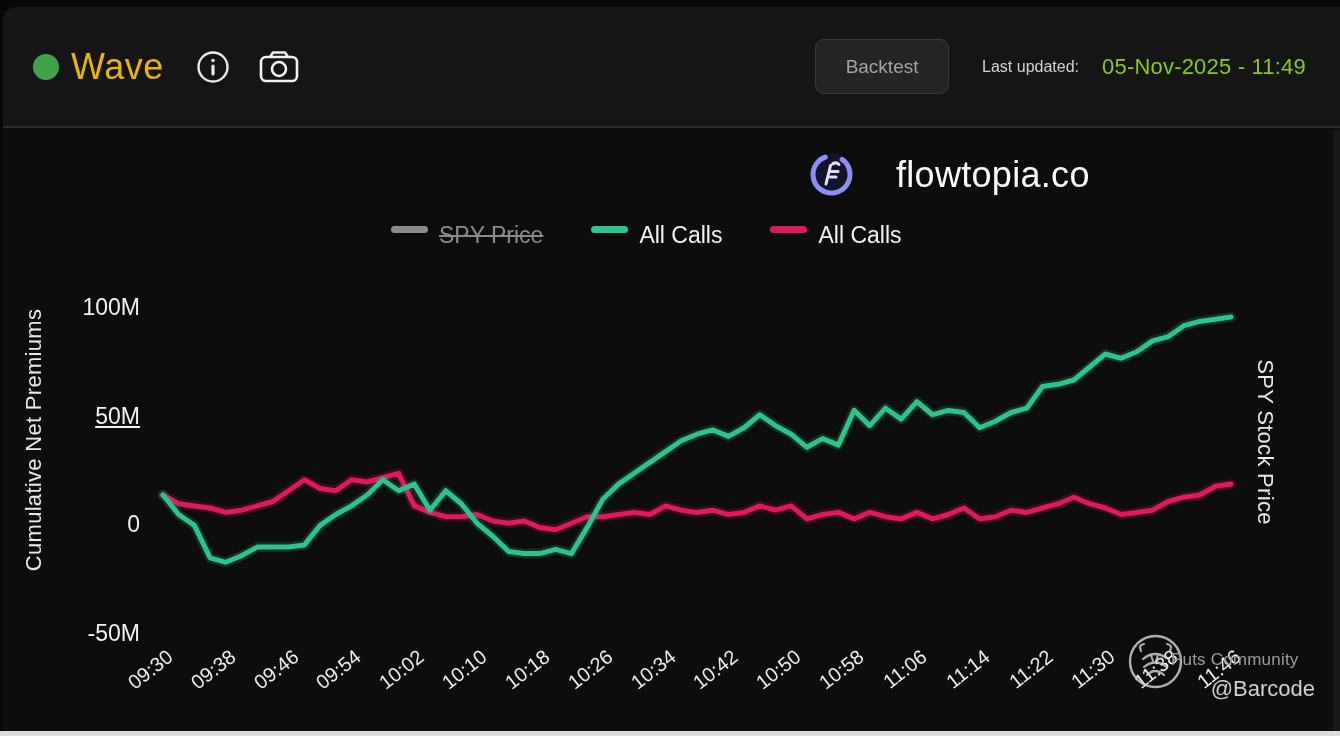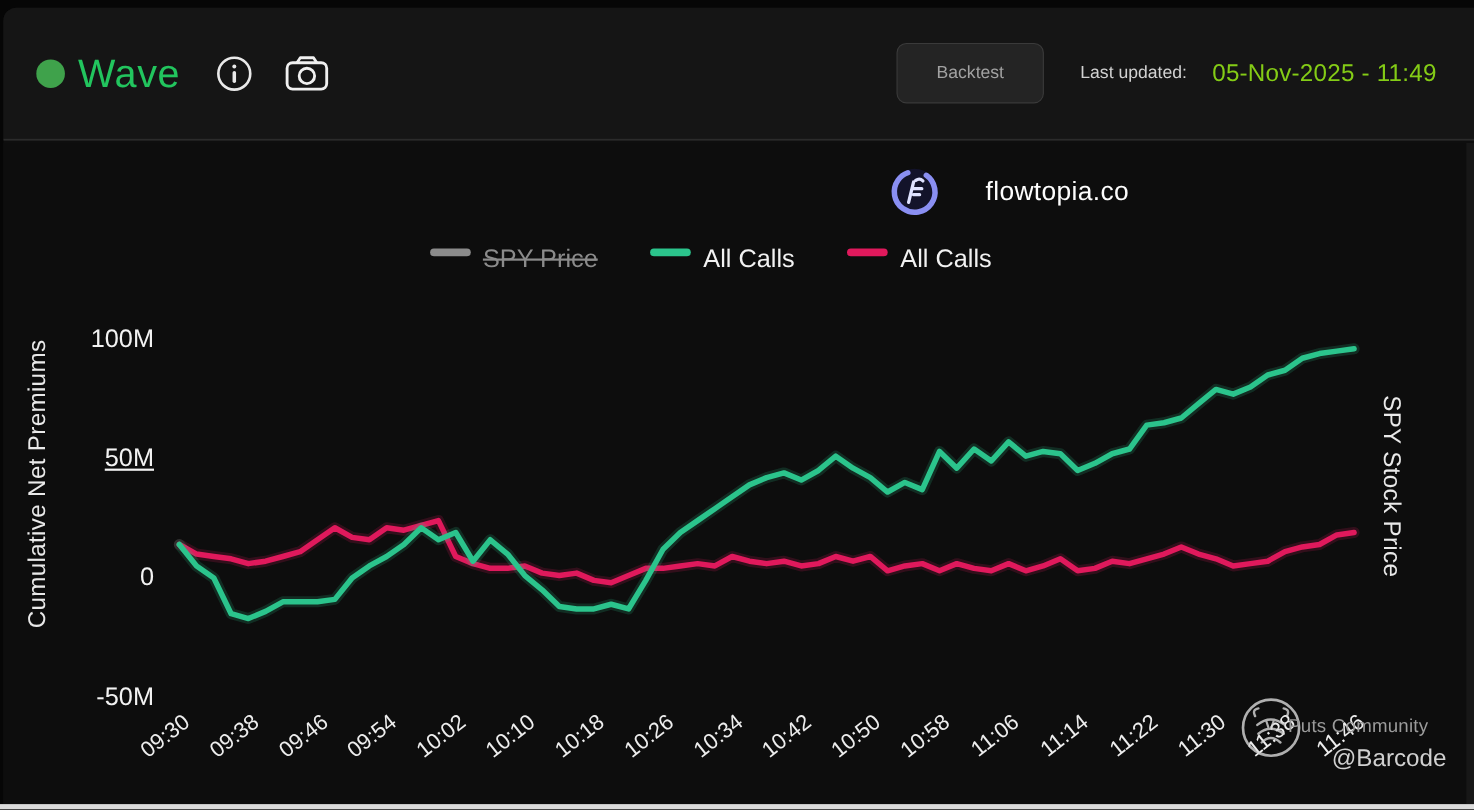--- a/index.html
+++ b/index.html
@@ -10,37 +10,37 @@
     color:#f2f2f2;
   }
   .app{position:absolute;top:7px;left:3px;right:0;bottom:5px;background:#0e0e0e;border-top-left-radius:12px;}
   
   .hdr{
     position:relative;height:121px;background:#151515;border-bottom:2px solid #2b2b2b;
     border-top-left-radius:12px;display:flex;align-items:center;
     padding:0 34px 0 30px;box-sizing:border-box;
   }
   .status-dot{width:26px;height:26px;border-radius:50%;background:#3fa24b;flex:0 0 auto;}
-  .page-title{font-size:36px;font-weight:400;color:#22c55e;margin:0 0 0 12px;letter-spacing:.5px;}
+  .page-title{font-size:36px;font-weight:400;color:#eab308;margin:0 0 0 12px;letter-spacing:.5px;}
   .icon-btn{display:inline-flex;align-items:center;justify-content:center;background:none;border:none;padding:0;cursor:pointer;}
   .icon-info{margin-left:32px;}
   .icon-camera{margin-left:28px;}
   .spacer{flex:1 1 auto;}
   .backtest-btn{
     background:#242424;border:1px solid #3a3a3a;border-radius:9px;
-    color:#a2a2a2;font-size:16px;font-family:inherit;
+    color:#a2a2a2;font-size:19px;font-family:inherit;
     width:134px;height:55px;cursor:pointer;
   }
   .lu-label{font-size:16px;color:#d2d2d2;margin-left:33px;}
   .lu-value{font-size:22px;color:#84cc16;margin-left:23px;font-weight:500;letter-spacing:.2px;}
   
   .panel{position:absolute;top:123px;left:0;right:0;bottom:0;background:#0d0d0d;}
   .right-edge{position:absolute;top:0;right:0;bottom:0;width:7px;background:#171717;}
   .brand{position:absolute;left:806px;top:22px;display:flex;align-items:center;gap:42px;}
-  .brand-name{font-size:24px;color:#fdfdfd;letter-spacing:.3px;}
+  .brand-name{font-size:36px;color:#fdfdfd;letter-spacing:.3px;}
   .legend{position:absolute;left:388px;top:79px;display:flex;gap:48px;align-items:center;}
   .legend-item{display:flex;align-items:center;gap:11px;cursor:pointer;}
   .legend-marker{width:37px;height:7px;border-radius:4px;flex:0 0 auto;}
   .legend-label{font-size:23px;color:#f2f2f2;white-space:nowrap;margin-top:13px;}
   .legend-item.disabled .legend-label{color:#8b8b8b;text-decoration:line-through;}
   .axis-title{
     position:absolute;font-size:22px;color:#e9e9e9;white-space:nowrap;letter-spacing:.3px;
   }
   .axis-title.left{left:31px;top:310px;transform:translate(-50%,-50%) rotate(-90deg);}
   .axis-title.right{left:1262px;top:312px;transform:translate(-50%,-50%) rotate(90deg);}

